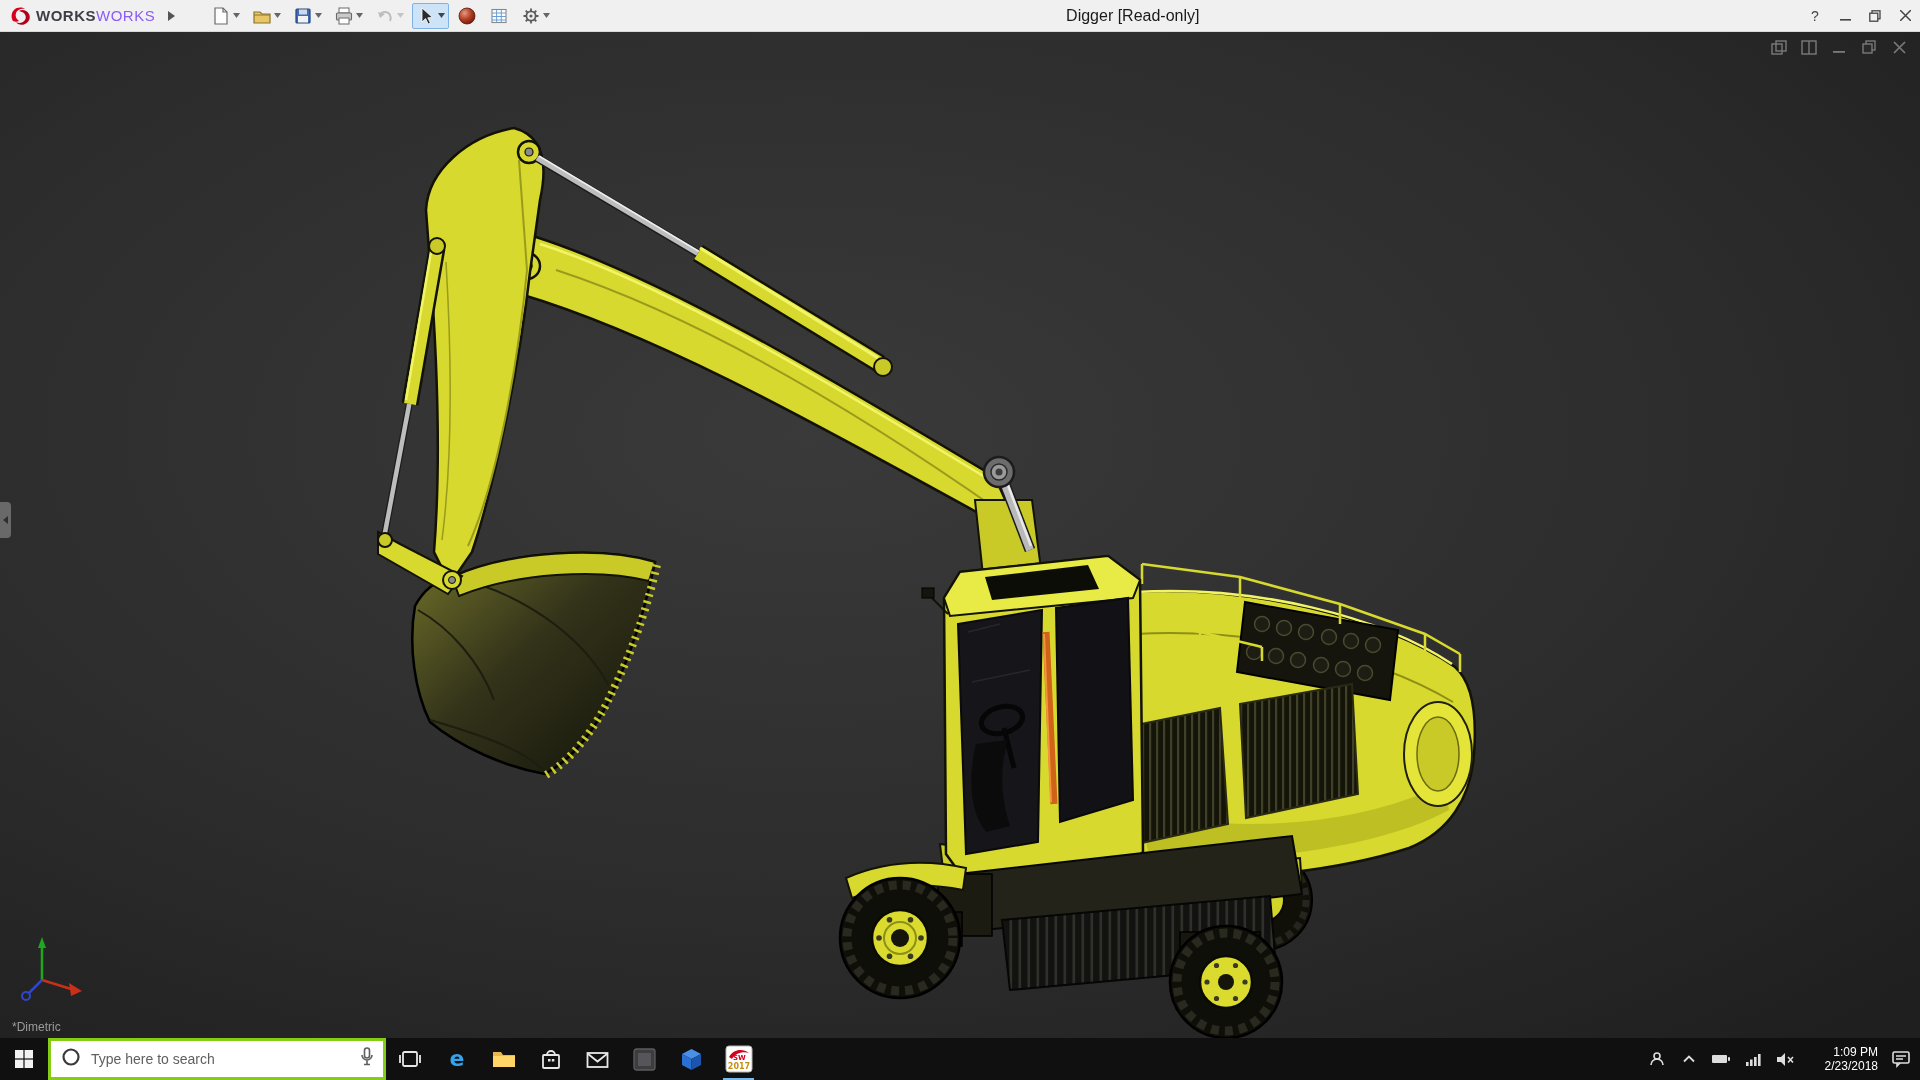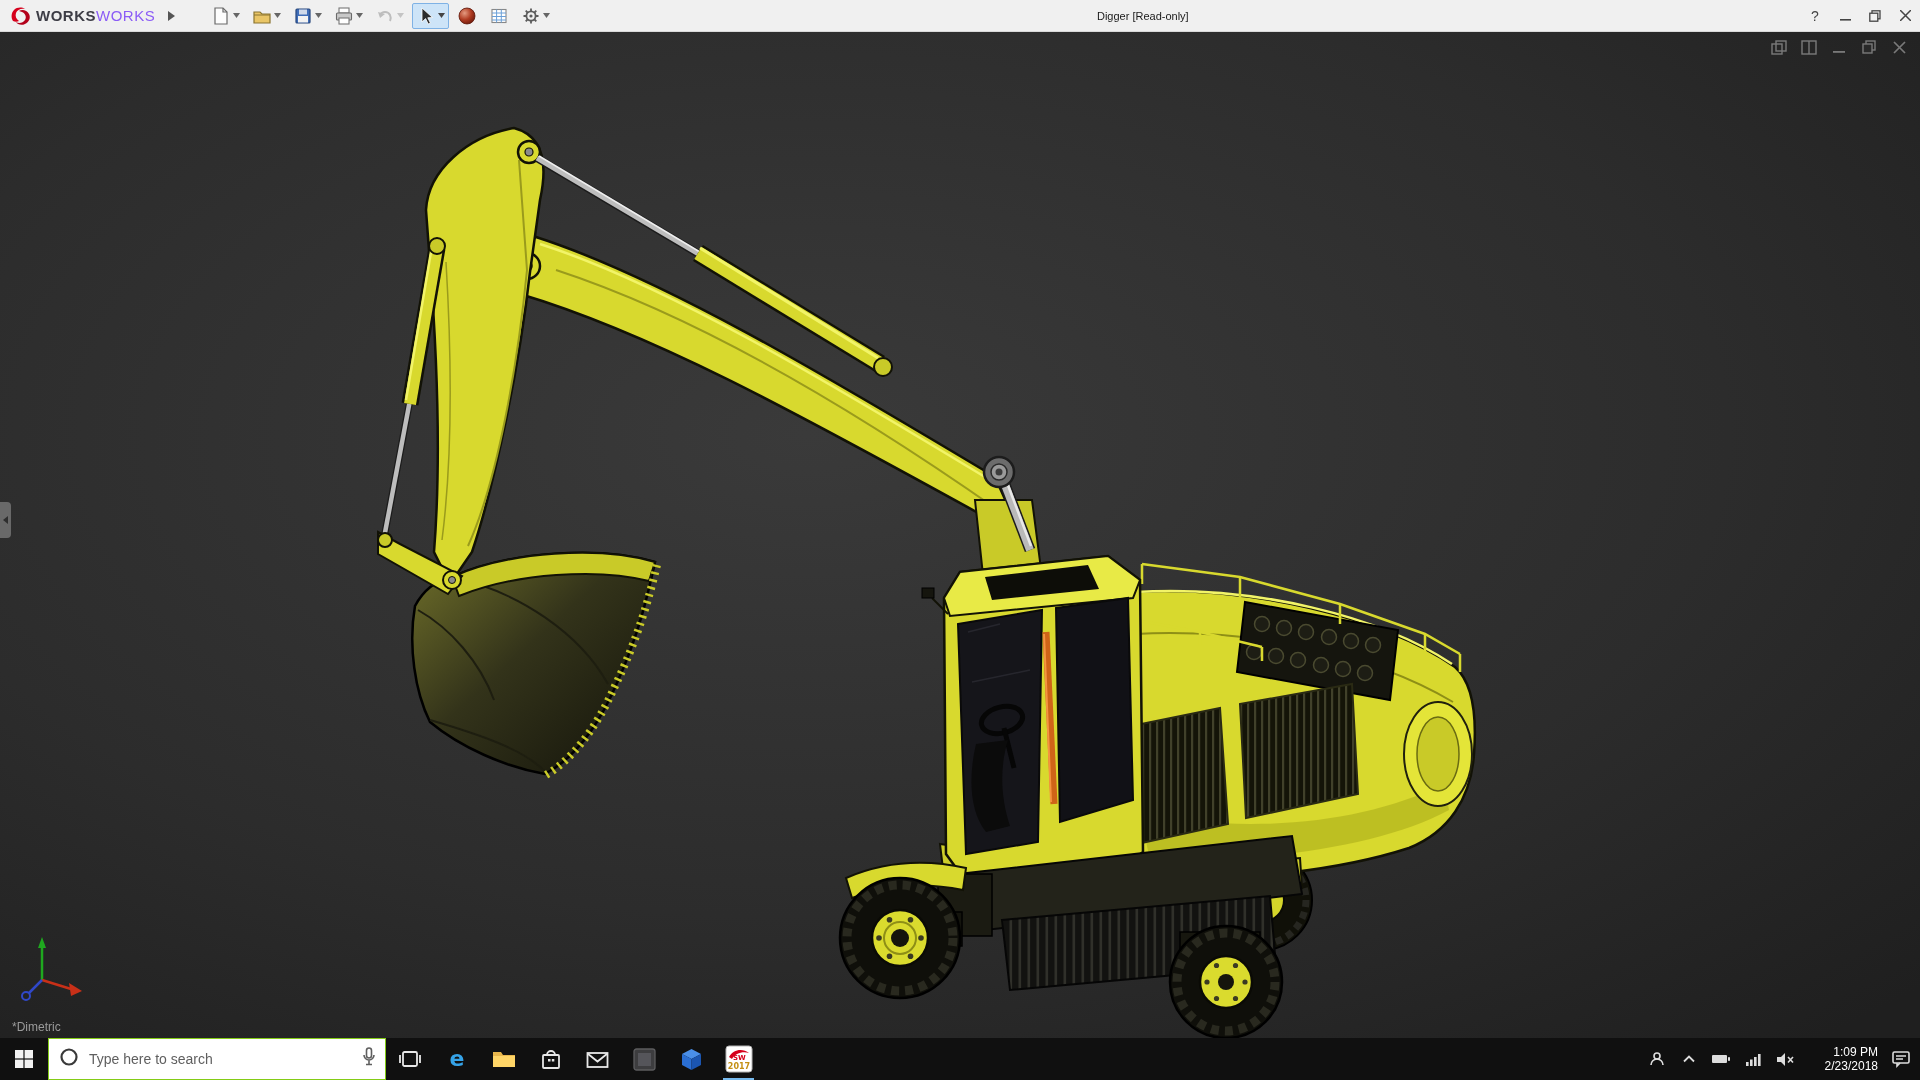--- a/index.html
+++ b/index.html
@@ -9,37 +9,37 @@
   .titlebar { position:relative; height:32px; background:#f0f0f0; border-bottom:1px solid #d9d9d9; display:flex; align-items:center; }
   .tb-left { display:flex; align-items:center; height:100%; }
   .logo { display:flex; align-items:center; gap:4px; padding:0 8px 0 10px; }
   .logo-text { font-size:15px; font-weight:bold; letter-spacing:.5px; }
   .logo-solid { color:#3d3d46; }
   .logo-works { color:#8b5cf6; font-weight:normal; }
   .flyout { width:16px; height:26px; display:flex; align-items:center; justify-content:center; cursor:pointer; }
   .tb-icons { display:flex; align-items:center; gap:4px; margin-left:28px; }
   .tbtn { height:26px; min-width:26px; padding:0 3px; display:inline-flex; align-items:center; justify-content:center; gap:2px; border:1px solid transparent; border-radius:2px; }
   .tbtn.active { background:#cde4f8; border-color:#7fb2e5; }
-  .tb-title { position:absolute; left:59%; transform:translateX(-50%); font-size:11px; color:#1a1a1a; white-space:nowrap;margin-left:10px; }
+  .tb-title { position:absolute; left:59%; transform:translateX(-50%); font-size:16px; color:#1a1a1a; white-space:nowrap; }
   .tb-right { margin-left:auto; display:flex; align-items:center; height:100%; }
   .winbtn { width:30px; height:100%; display:flex; align-items:center; justify-content:center; color:#444; font-size:14px; }
 
   
   .viewport { position:relative; width:1920px; height:1006px; background:#2b2b2b; overflow:hidden; }
   .viewport > svg.scene { display:block; }
   .doc-controls { position:absolute; top:6px; right:10px; display:flex; gap:8px; opacity:.8; }
   .doc-controls .dbtn { width:22px; height:18px; display:flex; align-items:center; justify-content:center; }
   .fm-tab { position:absolute; left:0; top:470px; width:11px; height:36px; background:#9a9a9a; opacity:.55; border-radius:0 4px 4px 0; display:flex; align-items:center; justify-content:center; }
   .fm-tab::before { content:""; border-top:4px solid transparent; border-bottom:4px solid transparent; border-right:5px solid #2e2e2e; }
   .view-label { position:absolute; left:12px; bottom:4px; color:#9a9a9a; font-size:12px; }
 
   
   .taskbar { height:42px; background:#101010; display:flex; align-items:stretch; }
   .tk-start { width:48px; display:flex; align-items:center; justify-content:center; }
-  .tk-search { position:relative; width:338px; display:flex; align-items:center; background:#ffffff; border:1px solid #84cc16; }
+  .tk-search { position:relative; width:338px; display:flex; align-items:center; background:#ffffff; border:3px solid #84cc16; }
   .tk-search input { width:100%; height:100%; border:none; outline:none; background:transparent; padding:0 36px 0 40px; font-size:14px; color:#444; font-family:"Liberation Sans", sans-serif; }
   .tk-search input::placeholder { color:#5f5f5f; }
   .tk-search .cortana { position:absolute; left:10px; top:50%; transform:translateY(-50%); }
   .tk-search .mic { position:absolute; right:9px; top:50%; transform:translateY(-50%); }
   .tk-app { width:47px; display:flex; align-items:center; justify-content:center; position:relative; }
   .tk-app.running::after { content:""; position:absolute; left:8px; right:8px; bottom:0; height:2.5px; background:#76b9ed; }
   .tk-spacer { flex:1; }
   .tk-tray { display:flex; align-items:center; gap:2px; padding-right:4px; }
   .tray-ic { width:30px; height:42px; display:flex; align-items:center; justify-content:center; }
   .tk-clock { width:82px; height:24px; display:flex; flex-direction:column; align-items:flex-end; justify-content:center; padding-right:6px; color:#fff; font-size:12px; line-height:14px; }

